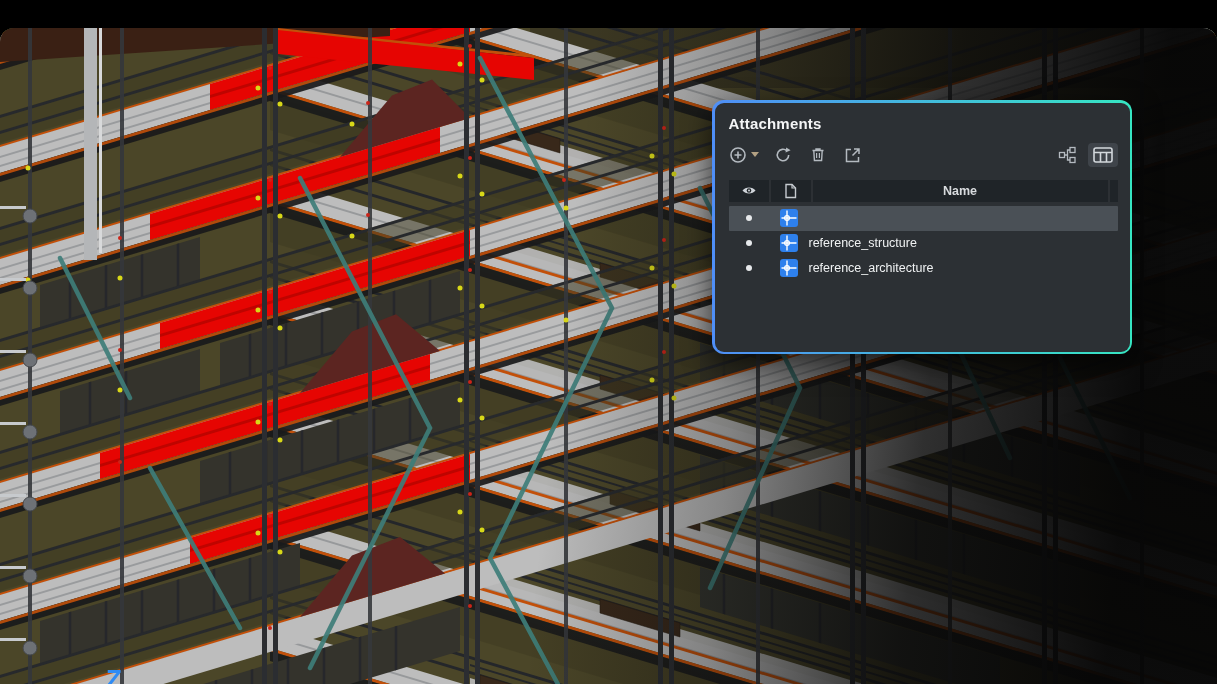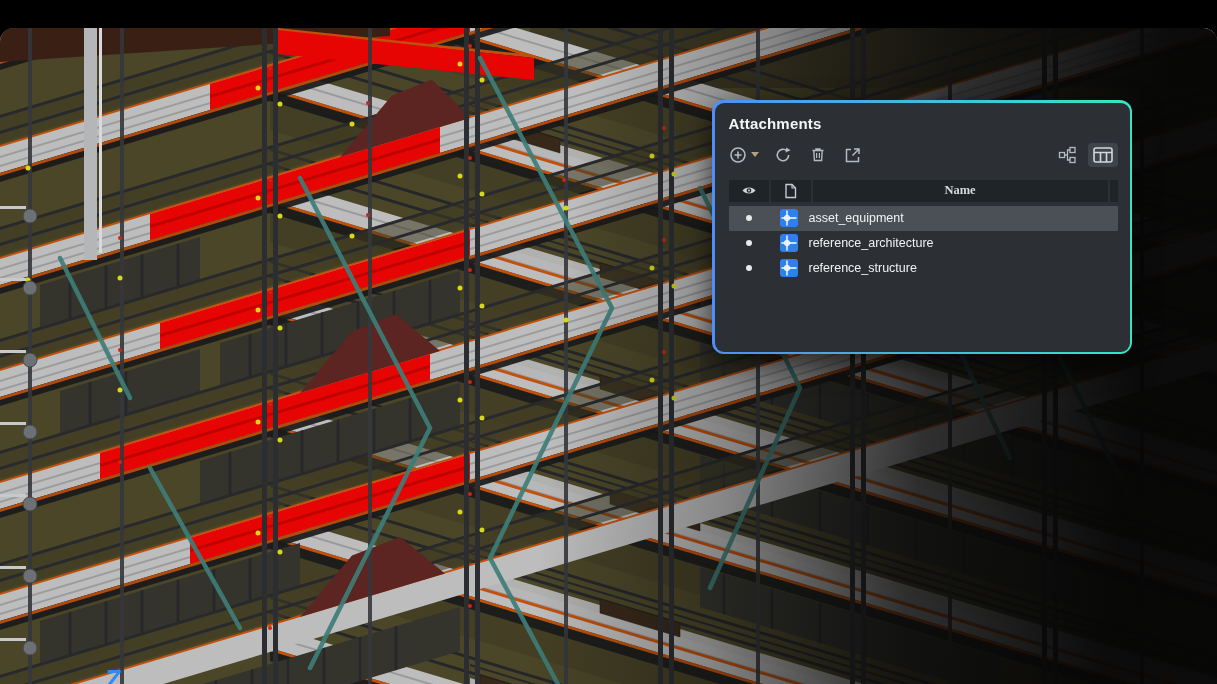--- a/index.html
+++ b/index.html
@@ -24,21 +24,21 @@
   .panel-title{font-size:15px;font-weight:700;letter-spacing:.2px;color:#f4f5f6;}
   .toolbar{margin-top:11px;display:flex;align-items:center;}
   .toolbar .left-group{display:flex;align-items:center;gap:13px;}
   .toolbar .spacer{flex:1;}
   .toolbar .right-group{display:flex;align-items:center;gap:9px;}
   .icon-btn{display:flex;align-items:center;justify-content:center;min-width:22px;height:24px;color:var(--icon-gray);cursor:pointer;border-radius:4px;}
   .icon-btn.active{background:#3f444a;color:#d3d8dc;width:30px;}
   .caret{margin-left:4px;}
   .table{margin-top:13px;font-size:12.5px;}
   .thead{display:flex;gap:2px;height:22px;}
-  .th{background:var(--table-header-bg);display:flex;align-items:center;justify-content:center;font-family:Liberation Serif, serif;}
+  .th{background:var(--table-header-bg);display:flex;align-items:center;justify-content:center;}
   .th.c-eye{width:40px;}
   .th.c-doc{width:40px;}
   .th.c-name{flex:1;font-weight:700;color:#d8dbde;}
   .th.c-sliver{width:8px;}
   .tbody{margin-top:4px;}
   .row{display:flex;align-items:center;height:25px;border-radius:1px;cursor:default;}
   .row.selected{background:var(--selected-row-bg);}
   .cell-eye{width:40px;display:flex;align-items:center;justify-content:center;}
   .cell-doc{width:40px;display:flex;align-items:center;justify-content:center;}
   .cell-name{flex:1;color:#f0f2f3;white-space:nowrap;overflow:hidden;}
@@ -400,45 +400,44 @@
             <div class="cell-eye">
                 <span class="vis-dot"></span>
               </div>
             <div class="cell-doc">
               <svg class="xref-icon" viewBox="0 0 18 18">
                   <rect x="0" y="0" width="18" height="18" rx="3" style="fill:var(--accent-blue)"></rect>
                   <path d="M1.5 9h15M7 1.5v15" stroke="#fff" stroke-width="1.4"></path>
                   <circle cx="7" cy="9" r="2.4" fill="none" stroke="#fff" stroke-width="1.2"></circle>
                 </svg>
             </div>
-            <div class="cell-name">asset_equipment</div>
+          </div>
+          <div class="row">
+            <div class="cell-eye">
+                <span class="vis-dot"></span>
+              </div>
+            <div class="cell-doc">
+              <svg class="xref-icon" viewBox="0 0 18 18">
+                  <rect x="0" y="0" width="18" height="18" rx="3" style="fill:var(--accent-blue)"></rect>
+                  <path d="M1.5 9h15M7 1.5v15" stroke="#fff" stroke-width="1.4"></path>
+                  <circle cx="7" cy="9" r="2.4" fill="none" stroke="#fff" stroke-width="1.2"></circle>
+                </svg>
+            </div>
+            <div class="cell-name">reference_structure</div>
           </div>
           <div class="row">
             <div class="cell-eye">
                 <span class="vis-dot"></span>
               </div>
             <div class="cell-doc">
               <svg class="xref-icon" viewBox="0 0 18 18">
                   <rect x="0" y="0" width="18" height="18" rx="3" style="fill:var(--accent-blue)"></rect>
                   <path d="M1.5 9h15M7 1.5v15" stroke="#fff" stroke-width="1.4"></path>
                   <circle cx="7" cy="9" r="2.4" fill="none" stroke="#fff" stroke-width="1.2"></circle>
                 </svg>
             </div>
             <div class="cell-name">reference_architecture</div>
           </div>
-          <div class="row">
-            <div class="cell-eye">
-                <span class="vis-dot"></span>
-              </div>
-            <div class="cell-doc">
-              <svg class="xref-icon" viewBox="0 0 18 18">
-                  <rect x="0" y="0" width="18" height="18" rx="3" style="fill:var(--accent-blue)"></rect>
-                  <path d="M1.5 9h15M7 1.5v15" stroke="#fff" stroke-width="1.4"></path>
-                  <circle cx="7" cy="9" r="2.4" fill="none" stroke="#fff" stroke-width="1.2"></circle>
-                </svg>
-            </div>
-            <div class="cell-name">reference_structure</div>
-          </div>
         </div>
       </div>
     </div>
   </div>
 </div>
 
 </body></html>

